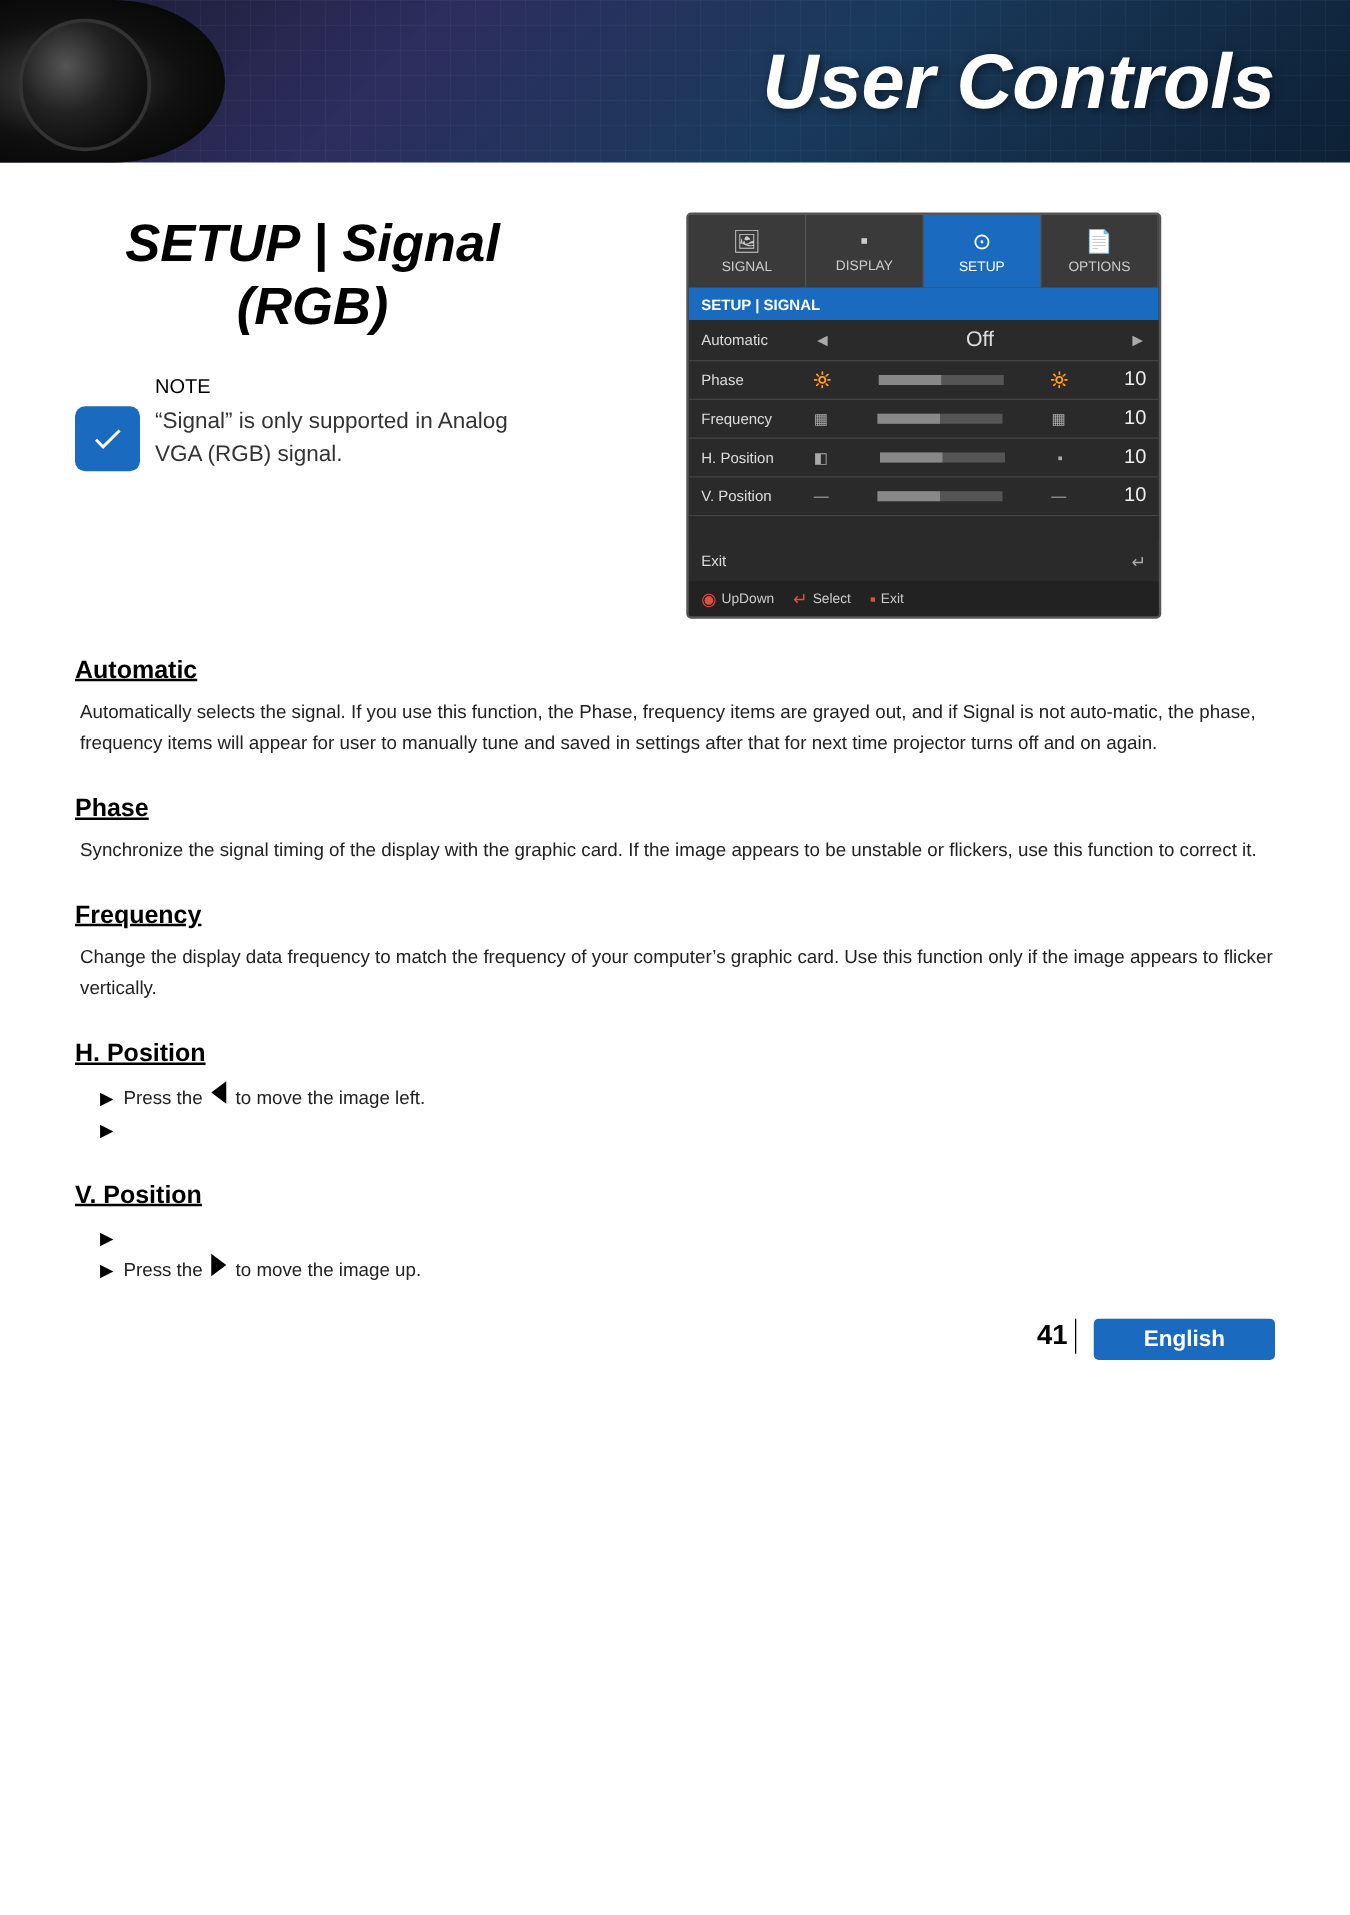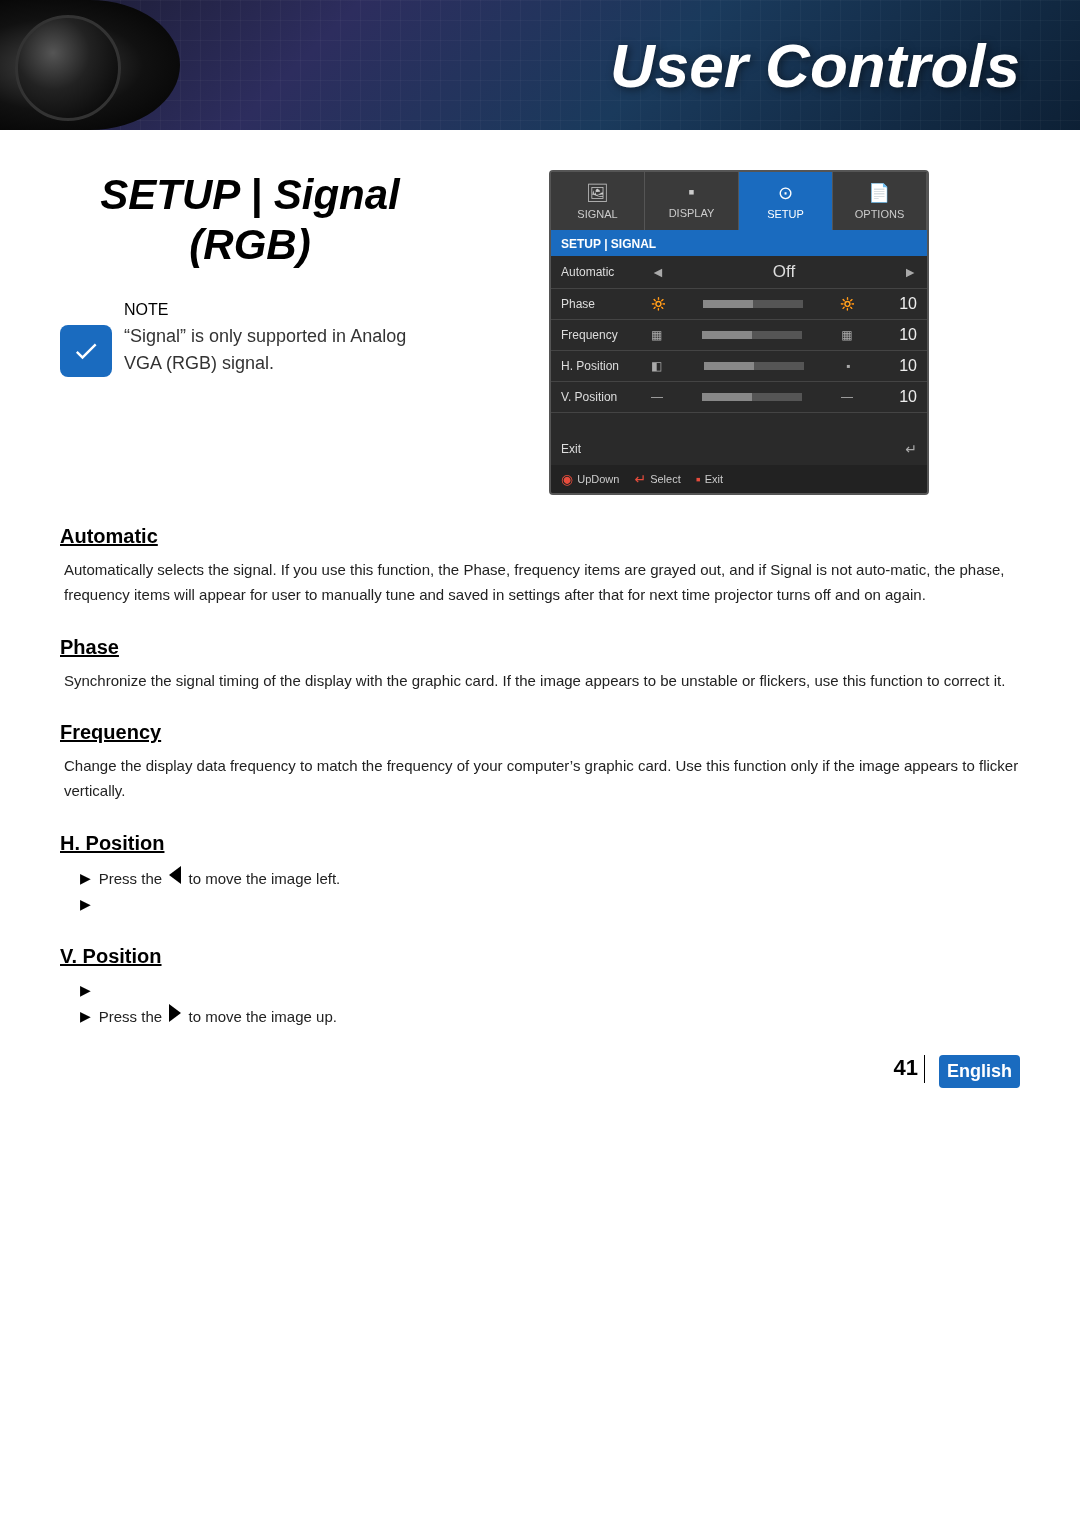--- a/index.html
+++ b/index.html
@@ -350,21 +350,21 @@
       font-size: 22px;
       font-weight: bold;
       color: #000;
     }
 
     .language-badge {
       background: #1a6bbf;
       color: white;
       font-size: 18px;
       font-weight: bold;
-      padding: 6px 8px;
+      padding: 6px 40px;
       border-radius: 4px;
       margin-left: 8px;
     }
 
     .divider-line {
       width: 1px;
       height: 28px;
       background: #000;
       margin: 0 6px;
     }

